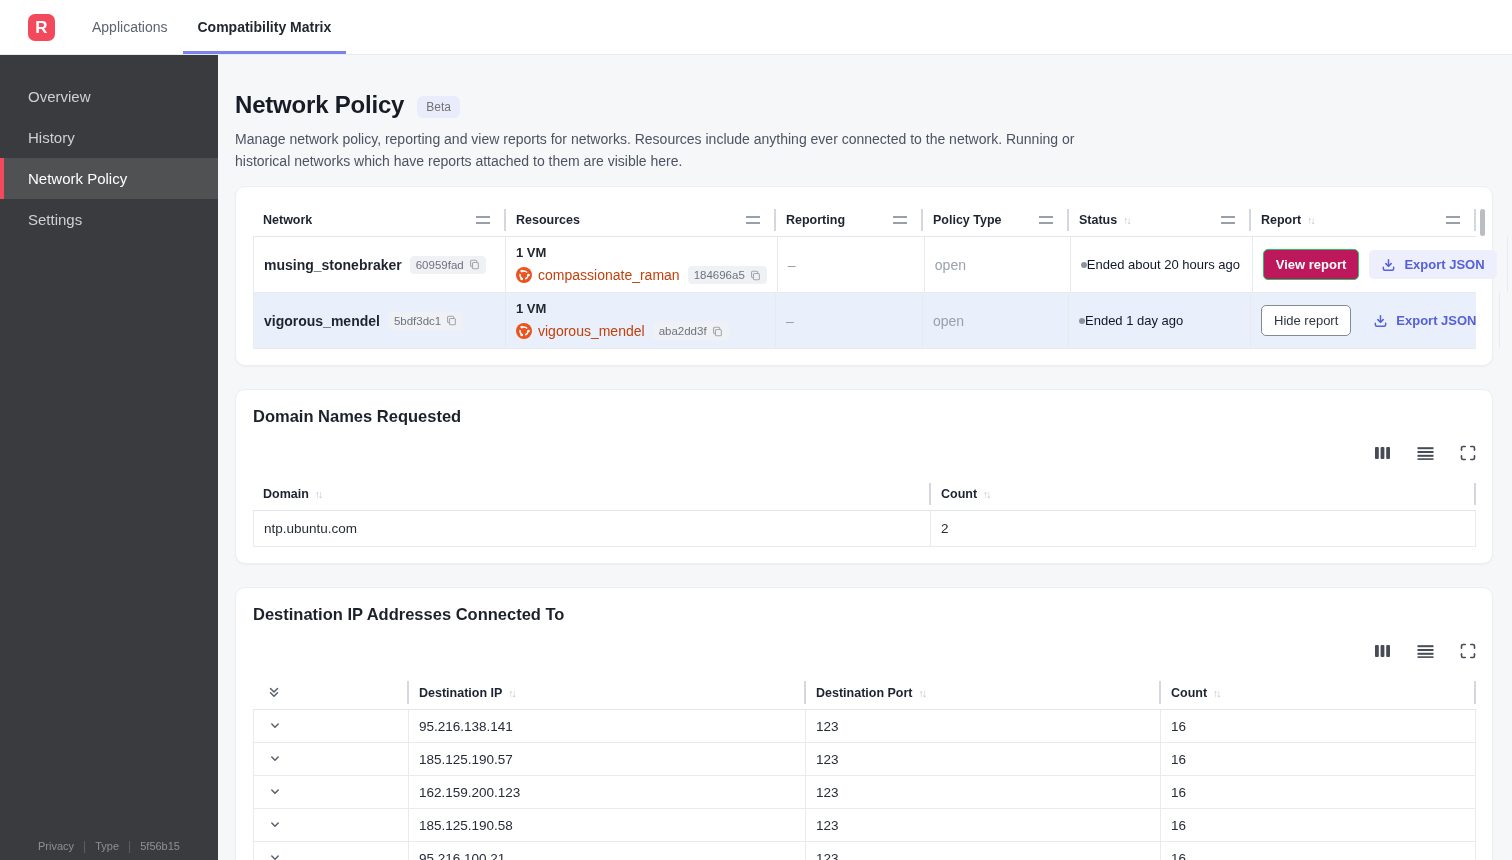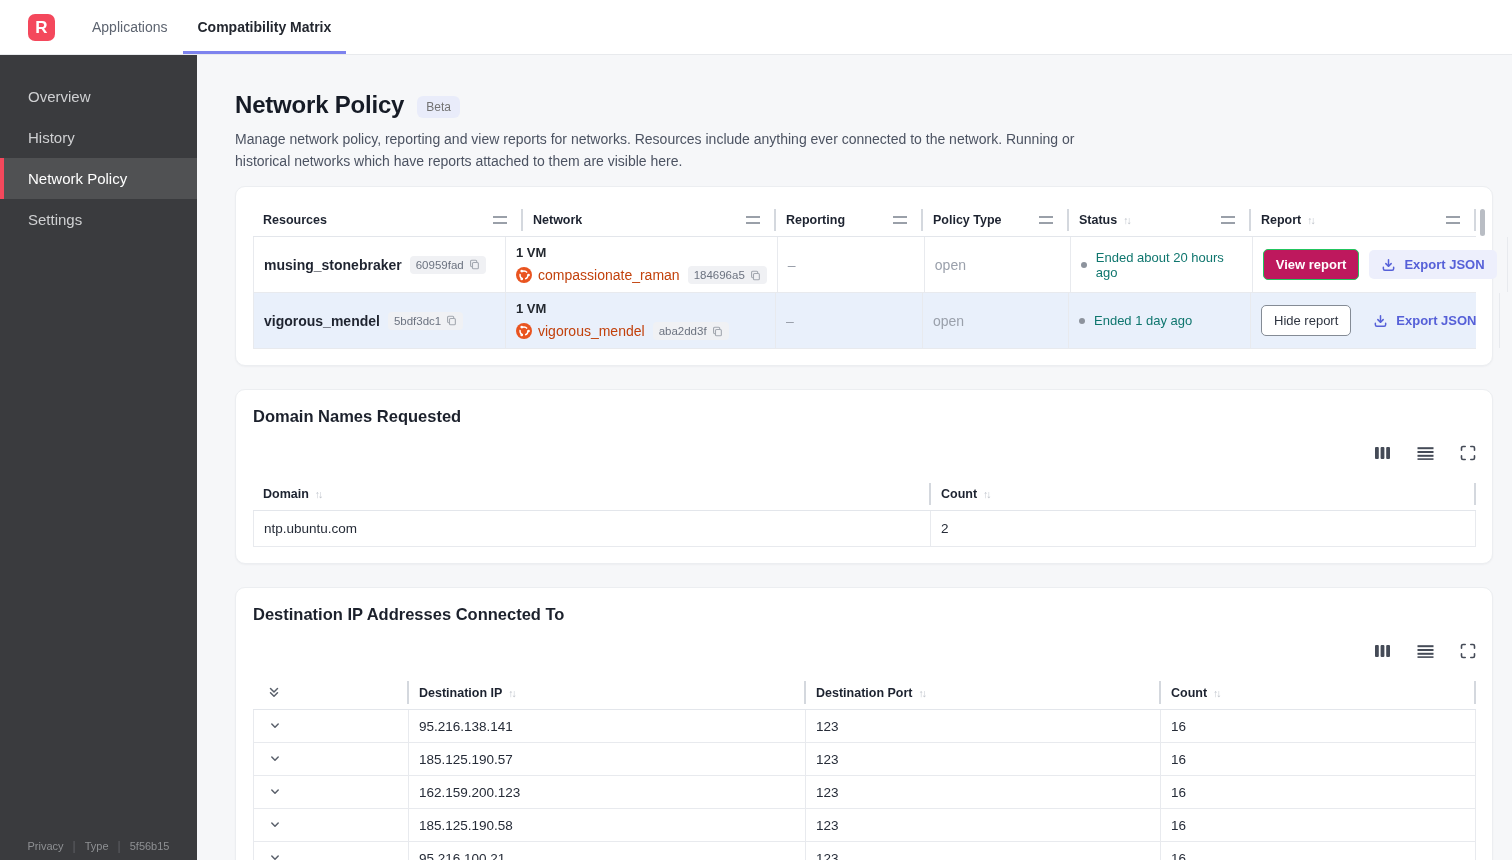--- a/index.html
+++ b/index.html
@@ -17,21 +17,21 @@
   .tab { display:flex; align-items:center; padding:0 15px; font-size:14px; color:#5d6470;
          cursor:pointer; border-bottom:3px solid transparent; border-top:3px solid transparent; }
   .tab.active { color:#23272f; font-weight:700; border-bottom-color:#7d83ee; }
   .topbar-right { margin-left:auto; display:flex; align-items:center; gap:40px;
                   margin-right:22px; font-size:14.5px; color:#4d535e; }
   .user { display:flex; align-items:center; gap:7px; cursor:pointer; }
   .avatar { width:26px; height:26px; border-radius:8px; background:#7b80f2; color:#fff;
             font-size:13px; font-weight:700; display:flex; align-items:center; justify-content:center; }
 
   
-  .sidebar { position:fixed; top:55px; left:0; bottom:0; width:197px; background:#3a3b3e;
+  .sidebar { position:fixed; top:55px; left:0; bottom:0; width:218px; background:#3a3b3e;
              display:flex; flex-direction:column; z-index:10; }
   .side-nav { margin-top:21px; }
   .side-item { height:41px; display:flex; align-items:center; padding-left:24px;
                border-left:4px solid transparent; color:#cfd0d2; font-size:15px; cursor:pointer; }
   .side-item.active { background:#505153; border-left-color:#f4485c; color:#fff; }
   .side-footer { margin-top:auto; margin-bottom:7px; display:flex; justify-content:center;
                  align-items:center; gap:9px; color:#8e9093; font-size:11px; }
   .side-footer .bar { color:#5e6063; font-size:12px; }
 
   
@@ -74,21 +74,21 @@
   .c-policy { flex:0 0 146px; } .c-status { flex:0 0 182px; } .c-report { flex:1 1 auto; }
   .net-row { min-height:56px; }
   .net-name { font-weight:700; font-size:14px; color:#1f2430; }
   .id-badge { background:#f0f1f4; color:#6c7380; font-size:11.5px; padding:3px 6px; border-radius:4px;
               display:inline-flex; align-items:center; gap:5px; margin-left:8px; white-space:nowrap; }
   .copy-ic { display:flex; cursor:pointer; color:#a3a8b0; }
   .vm-count { font-weight:700; font-size:13px; color:#23282f; }
   .vm-line { display:flex; align-items:center; gap:6px; margin-top:6px; }
   .vm-name { font-size:14px; color:#c2410c; }
   .muted { color:#9aa0ab; font-size:14px; }
-  .status-line { display:flex; align-items:center; gap:9px; color:#0f766e; font-size:13px; }
+  .status-line { display:flex; align-items:center; color:#0f172a; font-size:13px; }
   .dot { width:6px; height:6px; border-radius:50%; background:#8d939d; flex:0 0 auto; }
   .btn { font-family:inherit; font-size:13px; border-radius:5px; padding:7px 12px; cursor:pointer; white-space:nowrap; }
   .btn-primary { background:#be185d; border:1px solid #22c55e; color:#fff; font-weight:600; }
   .btn-outline { background:#fff; border:1px solid #848b95; color:#2f3541; }
   .btn-export { display:inline-flex; align-items:center; gap:8px; background:#edeffc; border:none;
                 color:#5660d8; font-weight:600; margin-left:10px; }
   .btn-export.no-bg { background:transparent; }
   .scroll-thumb { position:absolute; right:7px; top:22px; width:5px; height:27px;
                   background:#b9bdc4; border-radius:3px; cursor:pointer; }
 
@@ -151,26 +151,26 @@
   <div class="page-head">
     <div class="title-row">
       <h1>Network Policy</h1>
       <span class="beta">Beta</span>
     </div>
     <p class="desc">Manage network policy, reporting and view reports for networks. Resources include anything ever connected to the network. Running or historical networks which have reports attached to them are visible here.</p>
   </div>
 
   <section class="card first">
     <div class="thead">
+      <div class="th c-network">
+        <span>Network</span>
+        <span class="handle"></span>
+      </div>
       <div class="th c-resources">
         <span>Resources</span>
-        <span class="handle"></span>
-      </div>
-      <div class="th c-network">
-        <span>Network</span>
         <span class="handle"></span>
       </div>
       <div class="th c-reporting">
         <span>Reporting</span>
         <span class="handle"></span>
       </div>
       <div class="th c-policy">
         <span>Policy Type</span>
         <span class="handle"></span>
       </div>

